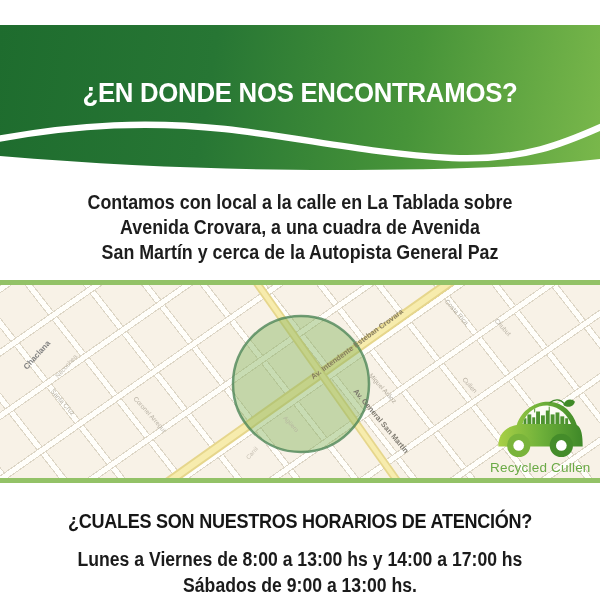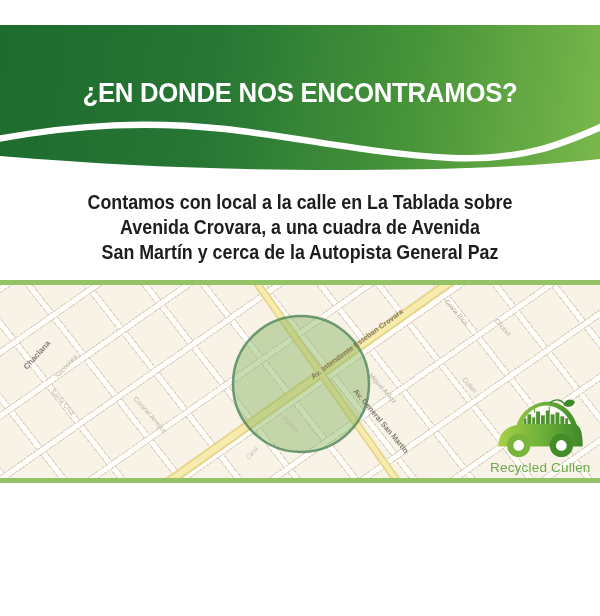--- a/index.html
+++ b/index.html
@@ -147,14 +147,21 @@
           <circle cx="70" cy="52" r="12" fill="#448c2a"></circle>
           <circle cx="70" cy="52" r="5.5" fill="#ffffff"></circle>
         </svg>
         <div class="brand-name">Recycled Cullen</div>
       </div>
     </div>
 
     <div class="divider bot"></div>
   </section>
 
+  <section class="hours">
+    <h2 class="hours-title">¿CUALES SON NUESTROS HORARIOS DE ATENCIÓN?</h2>
+    <div class="sched">
+      <div>Lunes a Viernes de 8:00 a 13:00 hs y 14:00 a 17:00 hs</div>
+      <div>Sábados de 9:00 a 13:00 hs.</div>
+    </div>
+  </section>
 
 </div>
 
 </body></html>

